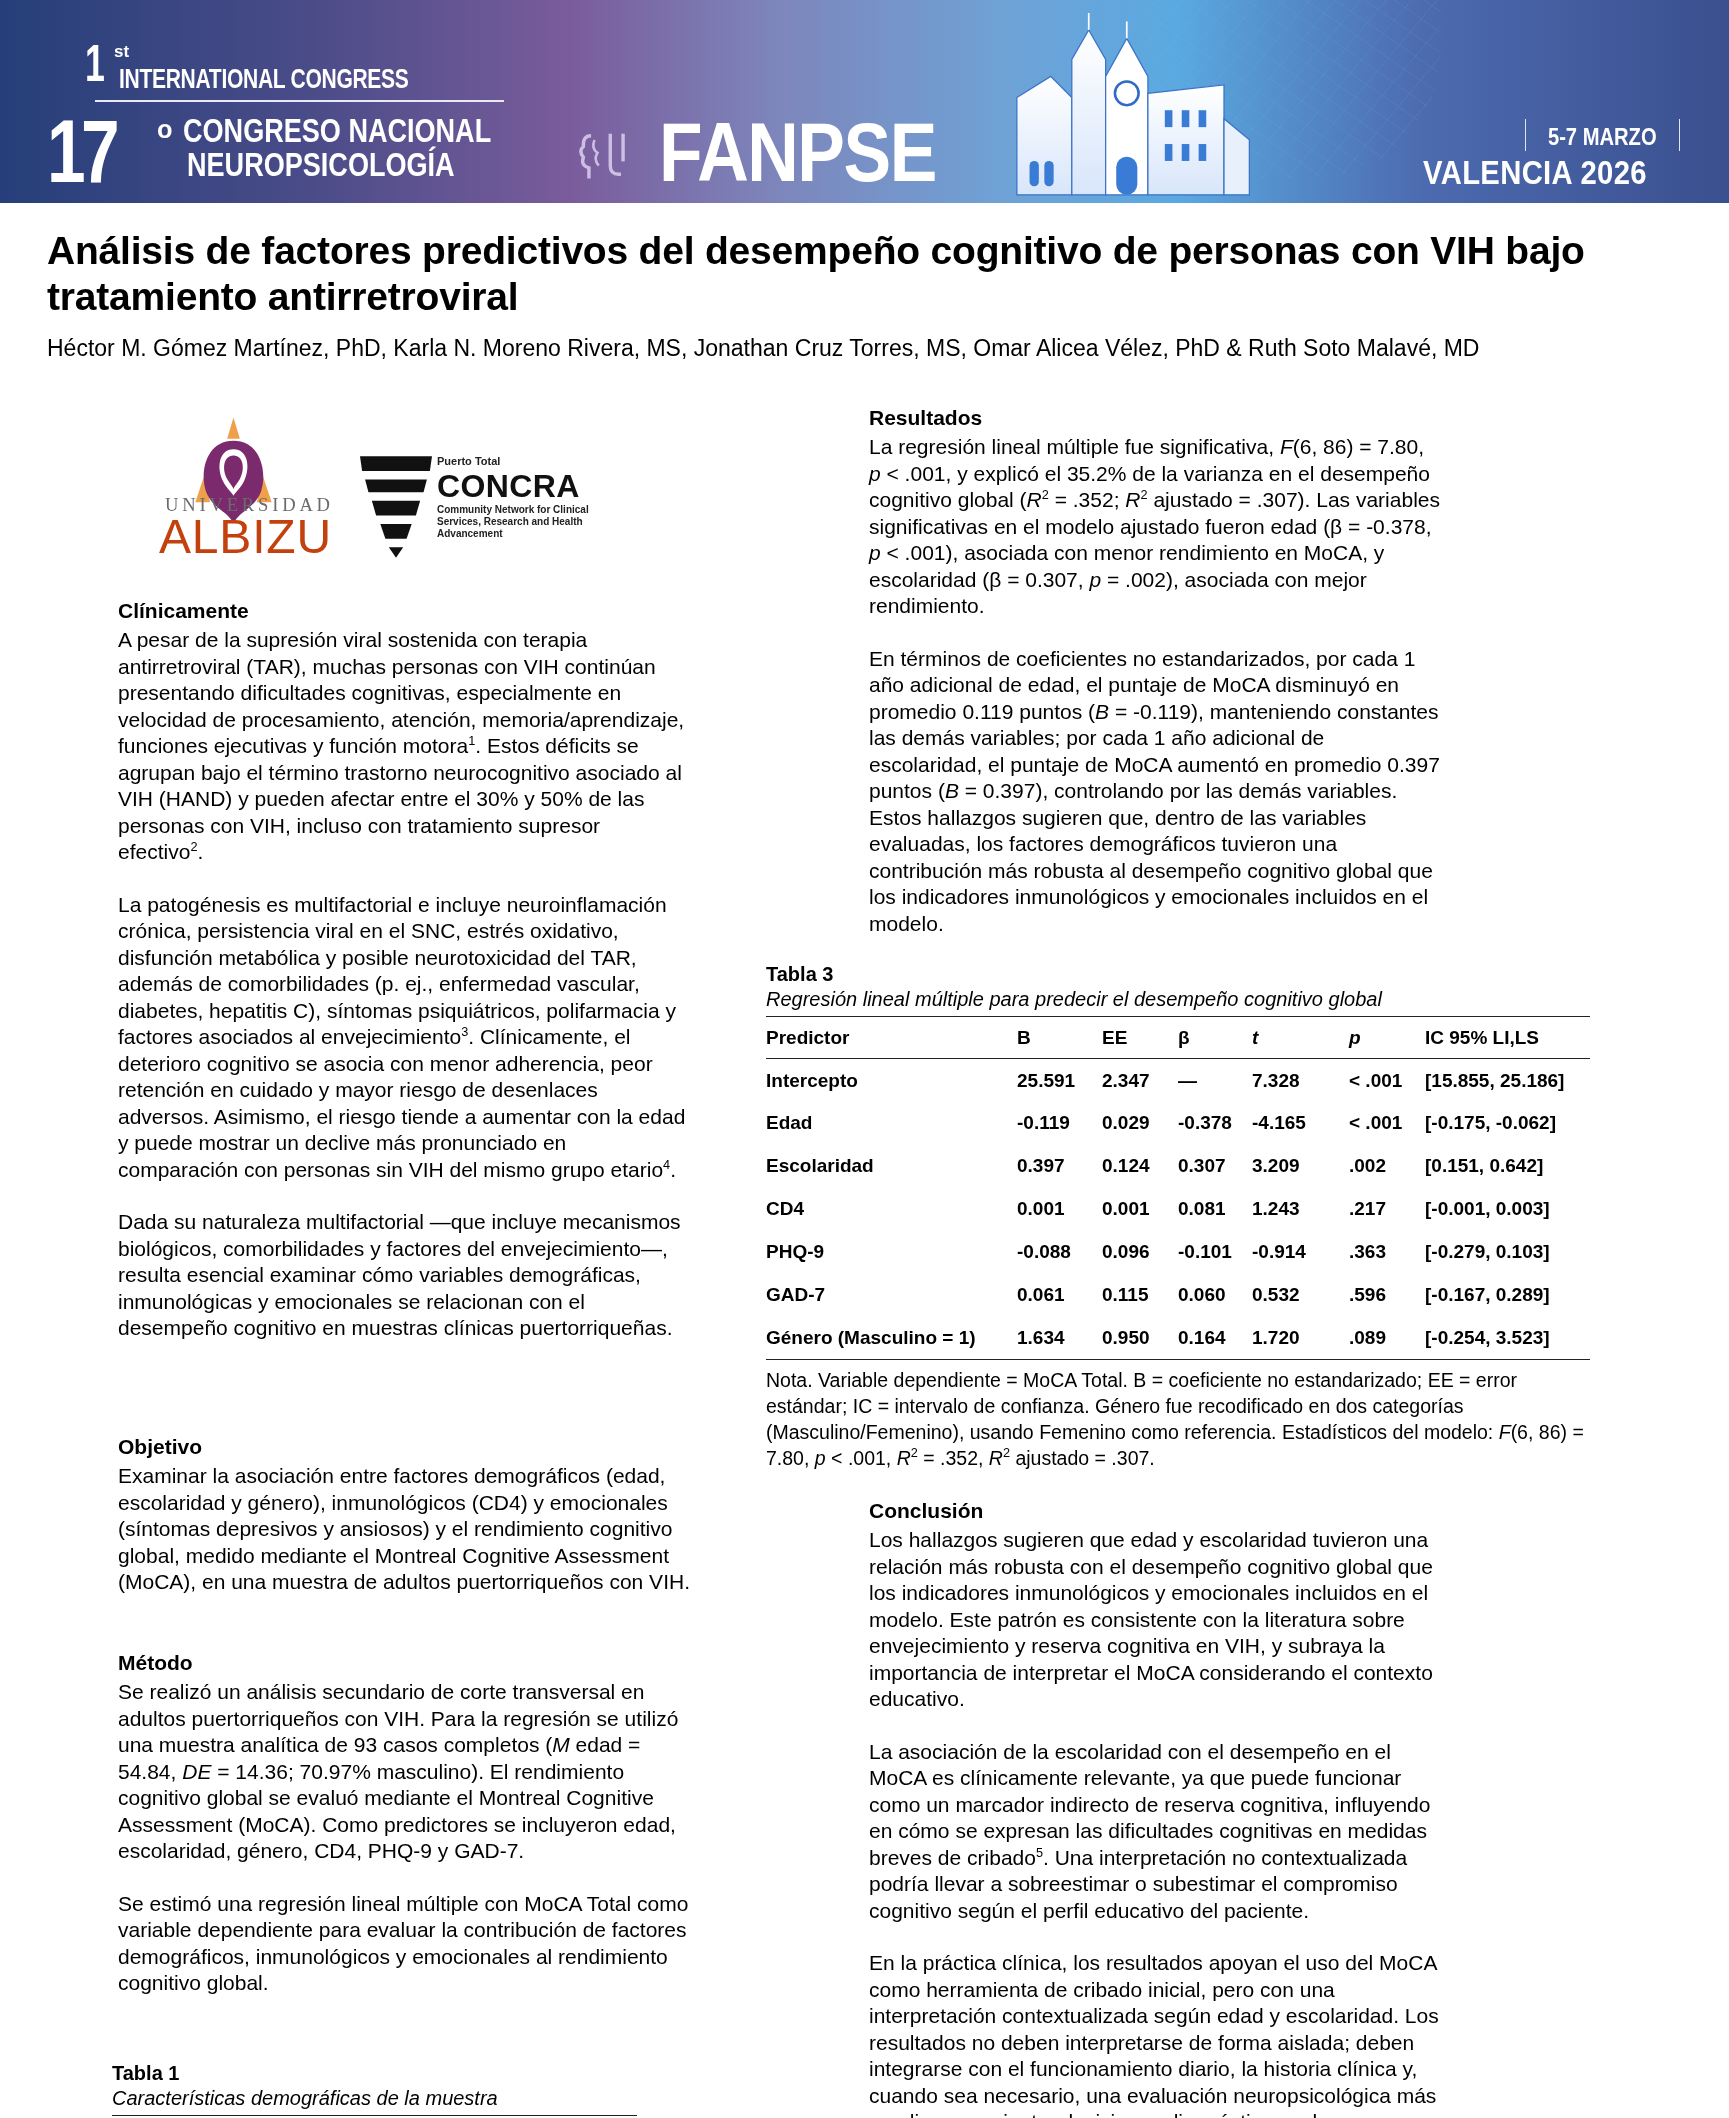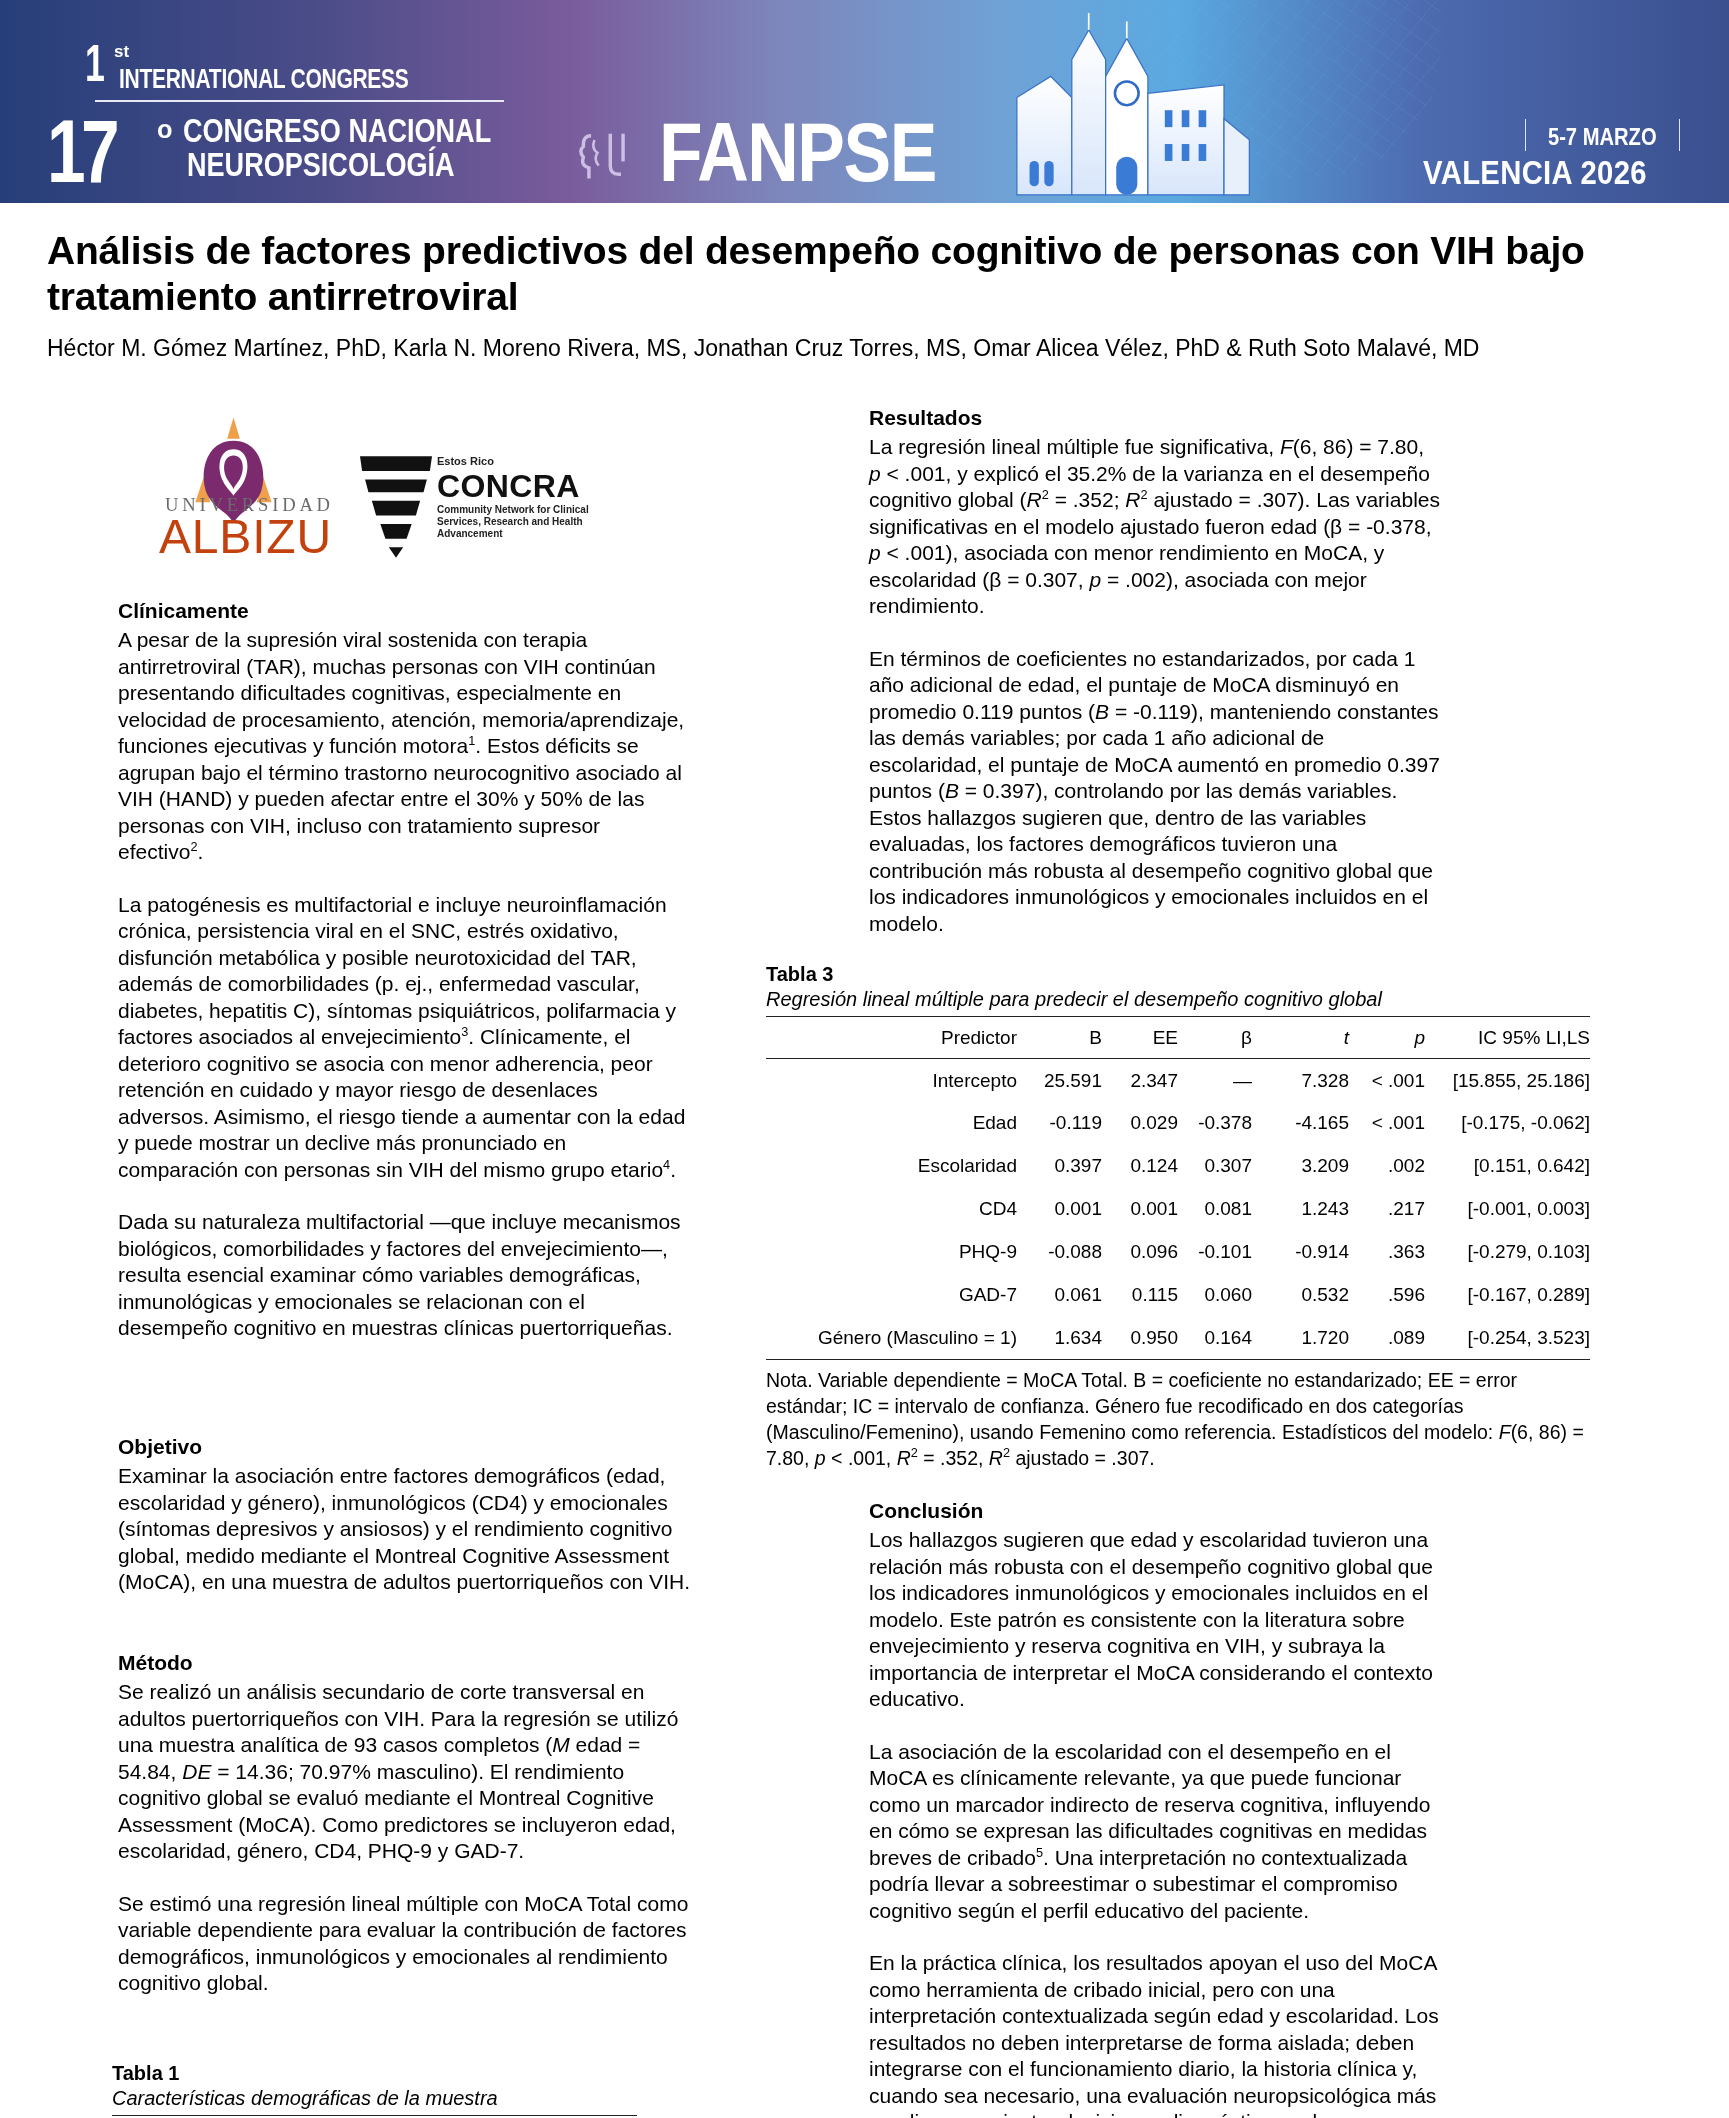--- a/index.html
+++ b/index.html
@@ -65,21 +65,21 @@
   table { border-collapse: collapse; }
   .t1 { position: absolute; left: 112px; top: 2061px; width: 525px; }
   .t1 table { width: 525px; margin-top: 5.1px; border-top: 1.7px solid #222; border-bottom: 1.7px solid #222; }
   .t1 th, .t1 td { font-size: 20px; font-weight: 400; text-align: left; height: 29px; padding: 0; white-space: nowrap; }
   .t1 thead tr { border-bottom: 1.7px solid #222; }
   .t1 .c1 { width: 248px; } .t1 .c2 { width: 191px; }
   .t1 th.c3 { text-align: center; }
 
   .t3 { position: absolute; left: 766px; top: 962px; width: 824px; }
   .t3 table { width: 824px; margin-top: 5.1px; border-top: 1.7px solid #222; border-bottom: 1.7px solid #222; }
-  .t3 th, .t3 td { font-size: 19px; font-weight: 400; text-align: right; height: 43px; padding: 0; white-space: nowrap; }
+  .t3 th, .t3 td { font-size: 19px; font-weight: 700; text-align: left; height: 43px; padding: 0; white-space: nowrap; }
   .t3 thead th { height: 42px; }
   .t3 thead tr { border-bottom: 1.7px solid #222; }
   .t3 .c1 { width: 251px; } .t3 .c2 { width: 85px; } .t3 .c3 { width: 76px; }
   .t3 .c4 { width: 74px; } .t3 .c5 { width: 97px; } .t3 .c6 { width: 76px; }
   .t3-note { font-size: 19.5px; line-height: 26px; margin-top: 6.8px; width: 822px; }
 </style>
 </head>
 <body>
 
 <header class="banner">
@@ -146,21 +146,21 @@
 <div class="albizu-univ">UNIVERSIDAD</div>
 <div class="albizu-name">ALBIZU</div>
 
 <svg class="logo-concra-v" viewBox="0 0 170 240">
   <polygon points="0,0 170,0 165,35 5,35" fill="#111"></polygon>
   <polygon points="12,55 158,55 150,85 20,85" fill="#111"></polygon>
   <polygon points="28,105 142,105 132,140 38,140" fill="#111"></polygon>
   <polygon points="48,160 122,160 110,195 60,195" fill="#111"></polygon>
   <polygon points="68,215 102,215 85,240" fill="#111"></polygon>
 </svg>
-<div class="concra-pr">Estos Rico</div>
+<div class="concra-pr">Puerto Total</div>
 <div class="concra-name">CONCRA</div>
 <div class="concra-sub">Community Network for Clinical Services, Research and Health Advancement</div>
 
 <section class="section col-left" style="top:598px;">
   <h2>Clínicamente</h2>
   <p><span>A pesar de la supresión viral sostenida con terapia antirretroviral (TAR), muchas personas con VIH continúan presentando dificultades cognitivas, especialmente en velocidad de procesamiento, atención, memoria/aprendizaje, funciones ejecutivas y función motora</span><sup>1</sup><span>. Estos déficits se agrupan bajo el término trastorno neurocognitivo asociado al VIH (HAND) y pueden afectar entre el 30% y 50% de las personas con VIH, incluso con tratamiento supresor efectivo</span><sup>2</sup><span>.</span></p>
   <p><span>La patogénesis es multifactorial e incluye neuroinflamación crónica, persistencia viral en el SNC, estrés oxidativo, disfunción metabólica y posible neurotoxicidad del TAR, además de comorbilidades (p. ej., enfermedad vascular, diabetes, hepatitis C), síntomas psiquiátricos, polifarmacia y factores asociados al envejecimiento</span><sup>3</sup><span>. Clínicamente, el deterioro cognitivo se asocia con menor adherencia, peor retención en cuidado y mayor riesgo de desenlaces adversos. Asimismo, el riesgo tiende a aumentar con la edad y puede mostrar un declive más pronunciado en comparación con personas sin VIH del mismo grupo etario</span><sup>4</sup><span>.</span></p>
   <p>Dada su naturaleza multifactorial —que incluye mecanismos biológicos, comorbilidades y factores del envejecimiento—, resulta esencial examinar cómo variables demográficas, inmunológicas y emocionales se relacionan con el desempeño cognitivo en muestras clínicas puertorriqueñas.</p>
 </section>
 

